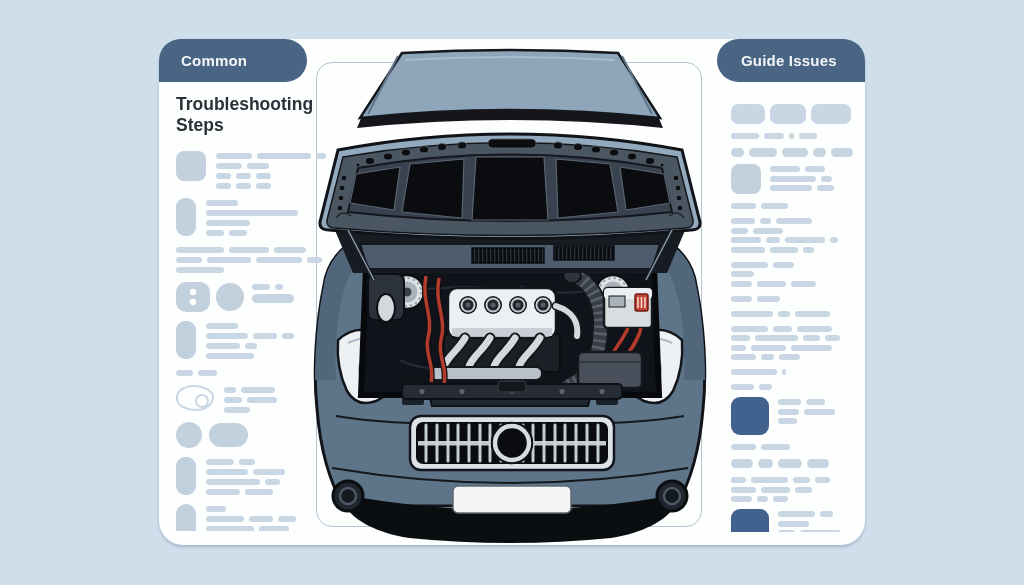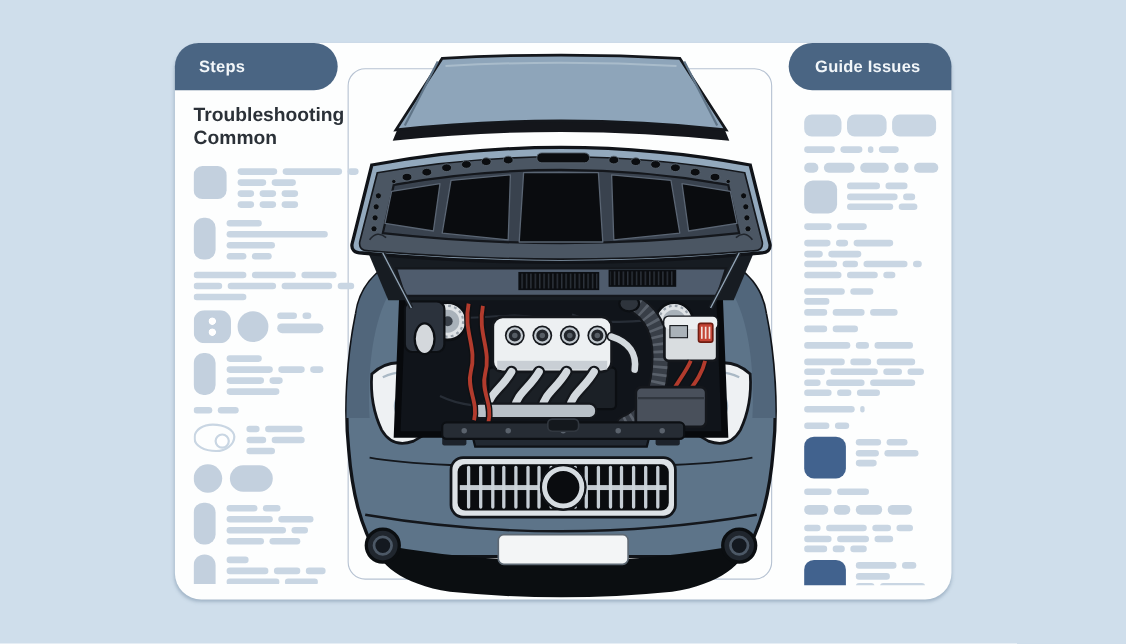--- a/index.html
+++ b/index.html
@@ -60,27 +60,27 @@
   .sk-icon.duo2{width:72px;height:26px;background:transparent;position:relative;}
   .sk-icon.duo2::before{content:"";position:absolute;left:0;top:0;width:26px;height:26px;border-radius:50%;background:#c3d0de;}
   .sk-icon.duo2::after{content:"";position:absolute;left:33px;top:1px;width:39px;height:24px;border-radius:12px;background:#c3d0de;}
 </style>
 </head>
 <body>
 
 <div class="card"></div>
 
 <div class="tab tab-left">
-  <span>Steps</span>
+  <span>Common</span>
 </div>
 <div class="tab tab-right">
   <span>Guide Issues</span>
 </div>
 
-<div class="panel-title">Troubleshooting Common</div>
+<div class="panel-title">Troubleshooting Steps</div>
 
 <div class="left-col" id="left-col">
     <div class="sk-group">
       <span class="sk-icon square"></span>
       <div class="sk-body">
         <div class="sk-row">
           <span class="sk-bar" style="width: 36px;"></span>
           <span class="sk-bar" style="width: 54px;"></span>
           <span class="sk-bar" style="width: 10px;"></span>
         </div>

